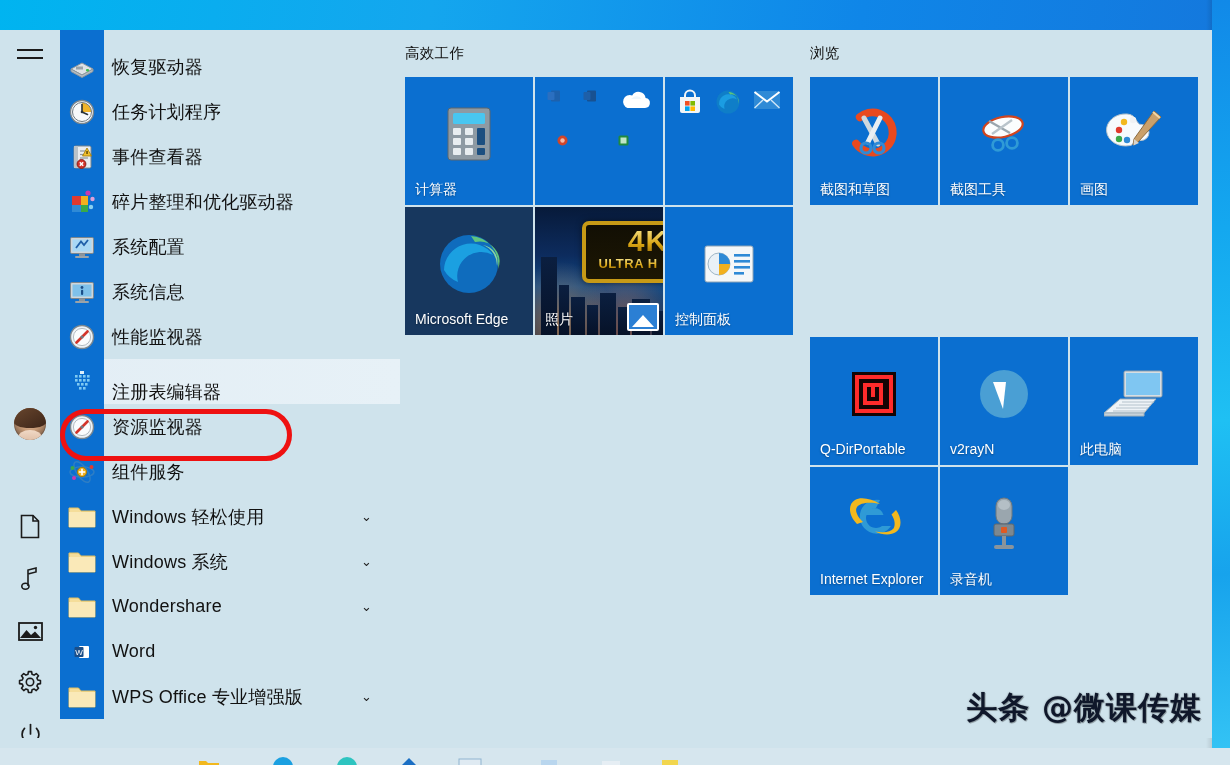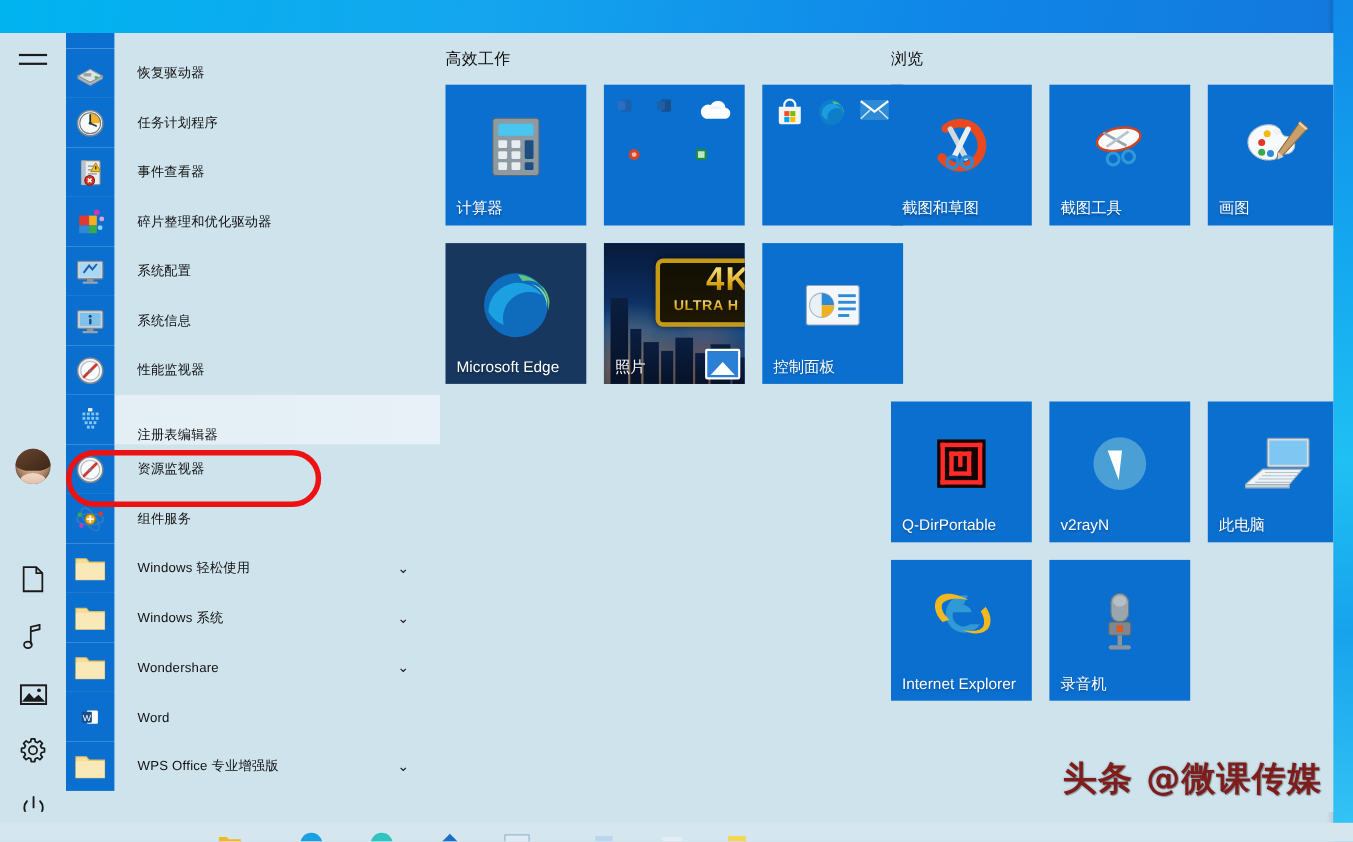--- a/index.html
+++ b/index.html
@@ -78,21 +78,21 @@
   .app-row {
     height: 45px; display: flex; align-items: center;
     position: relative; cursor: default;
   }
   .app-row .tile-icon {
     width: 44px; height: 45px; flex: 0 0 44px;
     background: #0b6fd0;
     display: flex; align-items: center; justify-content: center;
   }
   .app-row .app-label {
-    font-size: 12px; color: #111; margin-left: 21px;
+    font-size: 18px; color: #111; margin-left: 8px;
     white-space: nowrap; letter-spacing: .2px;
   }
   .app-row .chev {
     position: absolute; right: 28px; color: #222;
     font-size: 13px; line-height: 1;
   }
   #app-row-partial-top {
     height: 14px; overflow: hidden; display:flex; align-items:flex-end;
   }
   #app-row-partial-top .tile-icon { height:14px; }
@@ -112,21 +112,21 @@
   #tiles-area {
     flex: 1; position: relative; padding-top: 14px;
   }
   .tile-group { position: absolute; }
   #group-work { left: 5px; top: 14px; }
   #group-browse { left: 410px; top: 14px; }
   .group-title {
     font-size: 14.5px; color: #111; margin-bottom: 13px; height: 20px;
     letter-spacing: .3px;
   }
-  .tile-grid { display: grid; grid-template-columns: repeat(3, 128px); grid-auto-rows: 128px; gap: 16px; }
+  .tile-grid { display: grid; grid-template-columns: repeat(3, 128px); grid-auto-rows: 128px; gap: 2px; }
   .tile {
     background: #0b6fd0; position: relative; overflow: hidden;
     display: block;
   }
   .tile .tile-label {
     position: absolute; left: 10px; bottom: 7px;
     color: #fff; font-size: 14px; line-height: 17px;
     text-shadow: 0 1px 2px rgba(0,0,0,.35);
     max-width: 112px;
   }
@@ -165,21 +165,21 @@
     background:#2b7fd4; border:2px solid #fff; border-radius:2px; overflow:hidden;
   }
   #tile-photos .photo-corner::after{
     content:""; position:absolute; left:3px; bottom:2px; width:0;height:0;
     border-left:11px solid transparent;border-right:11px solid transparent;border-bottom:12px solid #fff;
   }
 
   
   #watermark {
     position: absolute; right: 28px; bottom: 36px;
-    font-size: 31px; font-weight: bold; color: #7f1d1d;
+    font-size: 31px; font-weight: bold; color: #0f172a;
     letter-spacing: 1px; z-index: 60;
     text-shadow: 0 0 2px rgba(0,0,0,.35), 1px 1px 0 rgba(0,0,0,.25);
     font-family: "DejaVu Sans", sans-serif;
   }
 
   
   #taskbar {
     position: absolute; left: 0; bottom: 0; width: 1230px; height: 17px;
     background: #d6e6ee; z-index: 50; overflow: hidden;
   }

